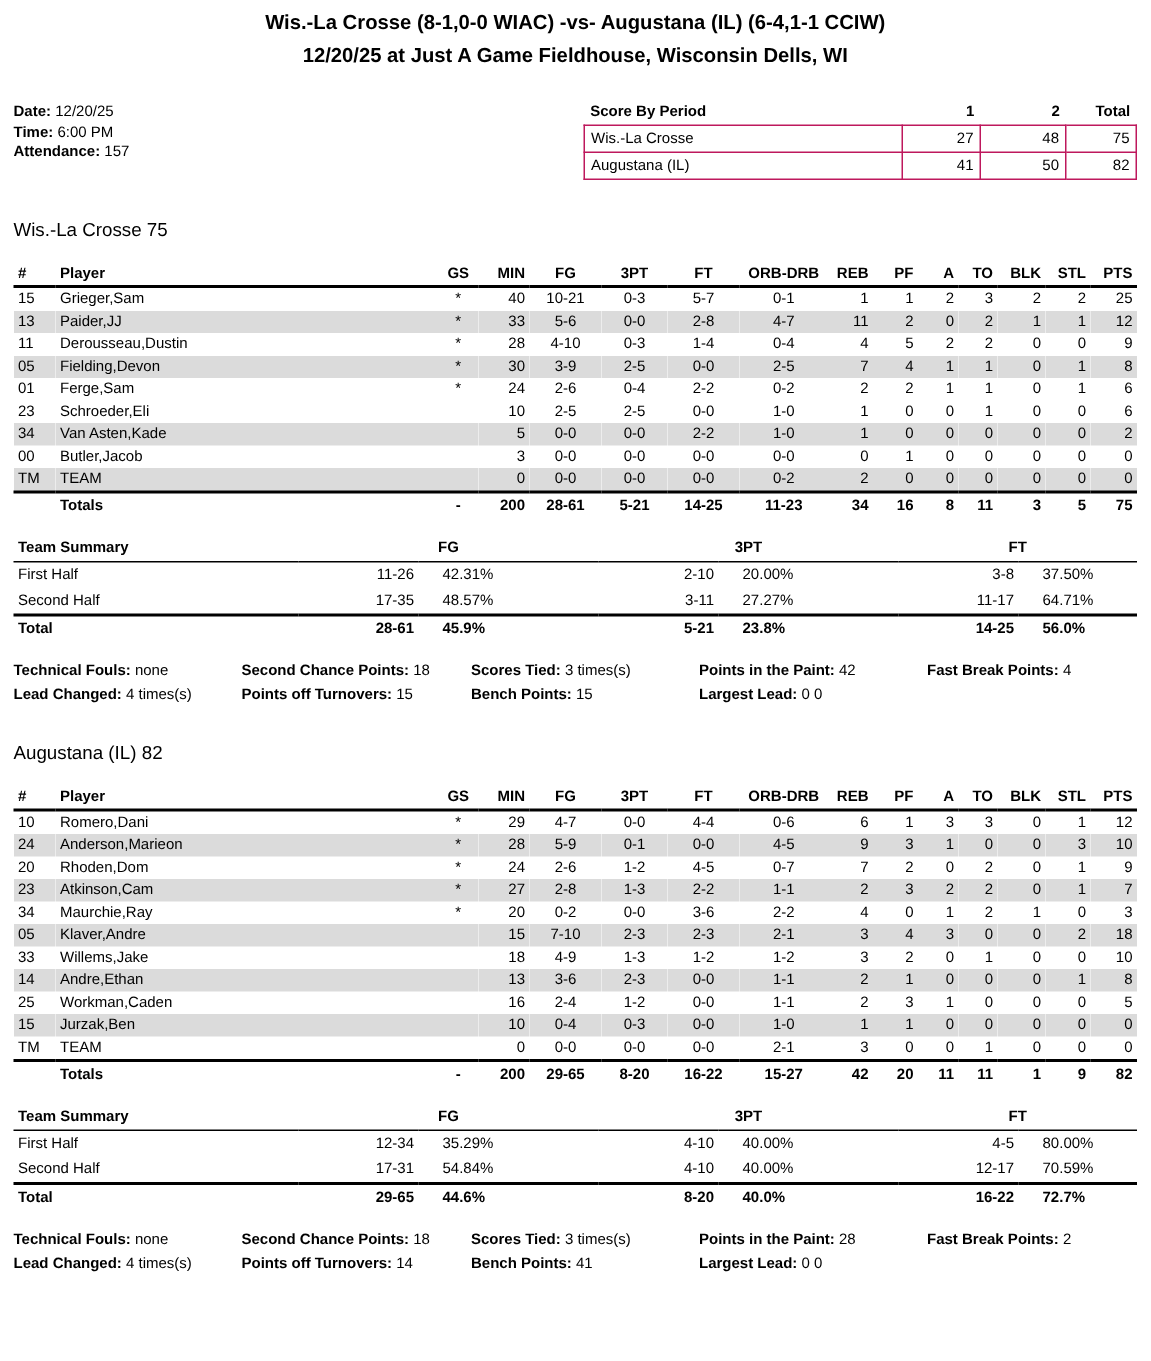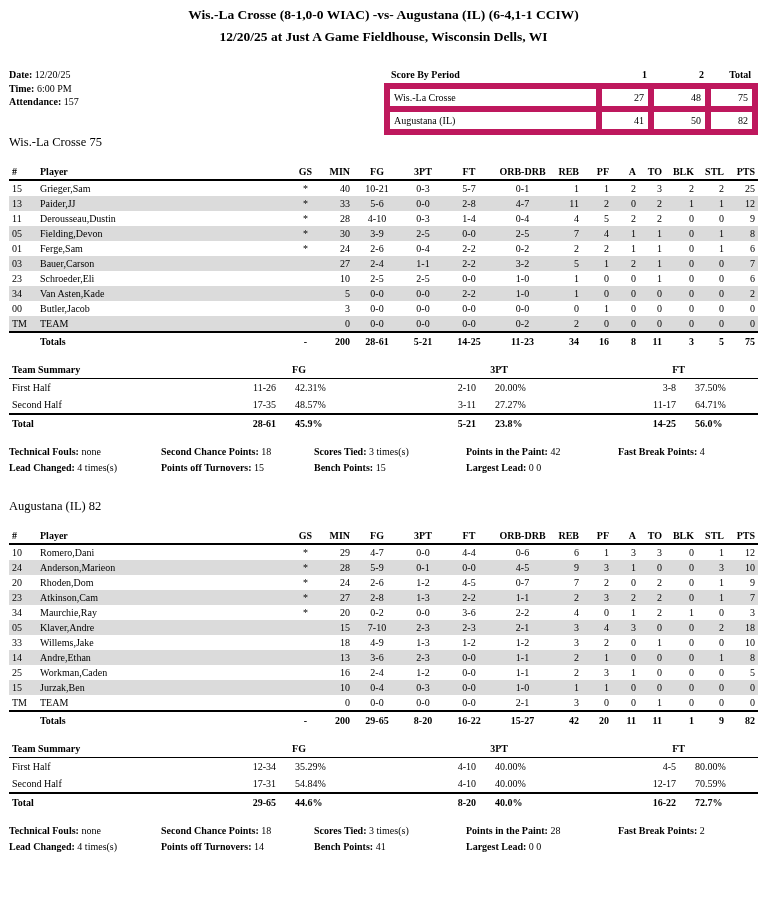--- a/index.html
+++ b/index.html
@@ -1,40 +1,40 @@
 <!DOCTYPE html>
 <html><head>
 <meta charset="utf-8">
 <style>
   html,body{margin:0;padding:0;background:#fff;}
   .page{
     width:767px;height:894px;background:#fff;color:#000;
-    font-family:Liberation Serif, serif;
+    font-family:Liberation Sans, sans-serif;
     font-size:10px;line-height:12px;overflow:hidden;position:relative;border-radius:22px;
   }
   .game-title{ text-align:center;font-weight:bold;font-size:13.5px;line-height:16px;padding-top:7px;}
   .game-subtitle{text-align:center;font-weight:bold;font-size:13.5px;line-height:16px;margin-top:6px;}
 
   .top-row{display:flex;margin:23px 9px 0 9px;align-items:flex-start;}
   .game-info{width:381px;}
   .info-line{line-height:13.5px;white-space:nowrap;}
   .info-label{font-weight:bold;}
 
   table{border-collapse:collapse;table-layout:fixed;padding-left:21px;}
   td,th{overflow:hidden;white-space:nowrap;}
 
   .score-table{width:368px;}
   .score-table th{font-weight:bold;text-align:right;padding:1px 4px 2px 4px;}
   .score-table th:first-child{text-align:left;}
-  .score-table td{border:6px solid #be185d;text-align:right;padding:2.5px 4px;}
+  .score-table td{border:1px solid #be185d;text-align:right;padding:2.5px 4px;}
   .score-table td:first-child{text-align:left;}
 
   .team-section{margin:0 9px;}
   .team-heading{font-size:12.5px;font-weight:normal;line-height:15px;margin:0;}
-  .heading-1{}
+  .heading-1{margin-top:26px;}
   .heading-2{margin-top:25px;}
 
   .box-table{width:749px;margin-top:14px;}
   .box-table th{font-weight:bold;border-bottom:2px solid #000;padding:2px 3px;line-height:11px;}
   .box-table td{padding:2px 3px;line-height:11px;}
   .box-table tr.stripe td{background:#dbdbdb;}
   .box-table tr.totals td{border-top:2px solid #000;font-weight:bold;padding-top:3px;padding-bottom:3px;}
 
   .summary-table{width:749px;margin-top:12px;}
   .summary-table th{font-weight:bold;border-bottom:1px solid #000;padding:2px 3px;line-height:12px;}
@@ -214,37 +214,20 @@
             <td class="a-c">2-2</td>
             <td class="a-c">0-2</td>
             <td class="a-r">2</td>
             <td class="a-r">2</td>
             <td class="a-r">1</td>
             <td class="a-r">1</td>
             <td class="a-r">0</td>
             <td class="a-r">1</td>
             <td class="a-r">6</td>
           </tr>
-          <tr class="stripe">
-            <td class="a-l">03</td>
-            <td class="a-l">Bauer,Carson</td>
-            <td class="a-c"></td>
-            <td class="a-r">27</td>
-            <td class="a-c">2-4</td>
-            <td class="a-c">1-1</td>
-            <td class="a-c">2-2</td>
-            <td class="a-c">3-2</td>
-            <td class="a-r">5</td>
-            <td class="a-r">1</td>
-            <td class="a-r">2</td>
-            <td class="a-r">1</td>
-            <td class="a-r">0</td>
-            <td class="a-r">0</td>
-            <td class="a-r">7</td>
-          </tr>
           <tr>
             <td class="a-l">23</td>
             <td class="a-l">Schroeder,Eli</td>
             <td class="a-c"></td>
             <td class="a-r">10</td>
             <td class="a-c">2-5</td>
             <td class="a-c">2-5</td>
             <td class="a-c">0-0</td>
             <td class="a-c">1-0</td>
             <td class="a-r">1</td>

